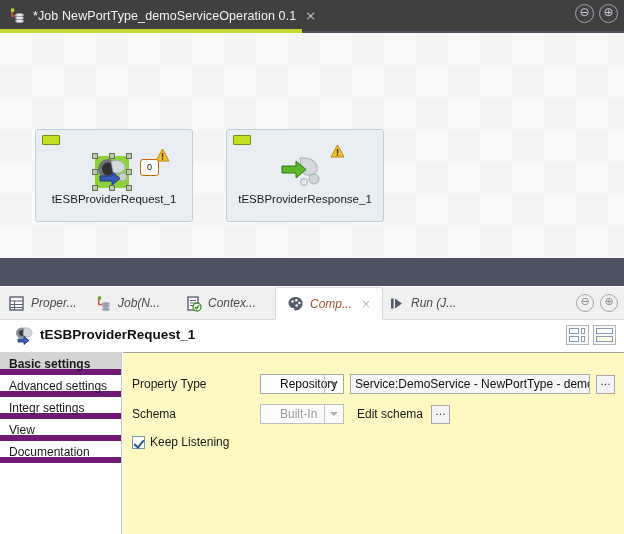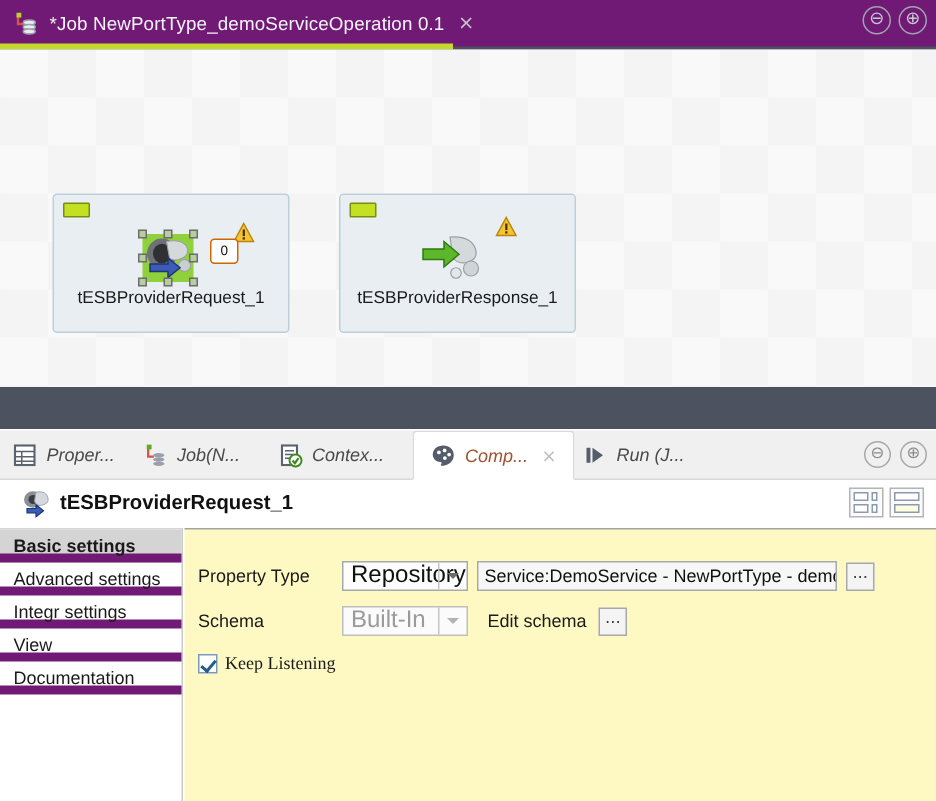--- a/index.html
+++ b/index.html
@@ -26,21 +26,21 @@
     left: 0; top: 0;
     width: 624px;
     height: 286px;
     background: #4c5260;
   }
   .titlebar {
     position: absolute;
     left: 0; top: 0;
     width: 624px;
     height: 31px;
-    background: #701a75;
+    background: #404040;
   }
   .job-tab {
     position: absolute;
     left: 0; top: 0;
     height: 31px;
     width: 302px;
     display: flex;
     align-items: center;
     box-sizing: border-box;
     padding-left: 8px;
@@ -332,24 +332,25 @@
     white-space: nowrap;
   }
   .combo {
     height: 20px;
     width: 84px;
     border: 1px solid #a9a9a9;
     background: #fdfdfd;
     box-sizing: border-box;
     display: flex;
     align-items: center;
-    font-size: 16px;
+    font-size: 12px;
     color: #101010;
-    padding-left: 5px;
+    padding-left: 19px;
     position: relative;
+    margin-left: 32px;
   }
   .combo.disabled { color: #9a9a9a; background: #fbfbfb; border-color: #bfbfbf; }
   .combo .arrow-box {
     position: absolute;
     right: 0; top: 0;
     width: 18px; height: 100%;
     border-left: 1px solid #c6c6c6;
     display: flex; align-items: center; justify-content: center;
   }
   .combo .caret {
@@ -631,19 +632,19 @@
         <span class="combo disabled">
           <span>Built-In</span>
           <span class="arrow-box">
               <span class="caret"></span>
             </span>
         </span>
         <span class="flabel" style="margin-left:13px;">Edit schema</span>
         <span class="dotsbtn" style="margin-left:8px;">...</span>
       </div>
 
-      <div class="frow chkrow" style="top:82px; left:9px;font-family:Liberation Serif, serif;">
+      <div class="frow chkrow" style="top:82px; left:9px;">
         <span class="chkbox"></span>
         <span class="flabel">Keep Listening</span>
       </div>
     </div>
   </div>
 </div>
 
 </body></html>

